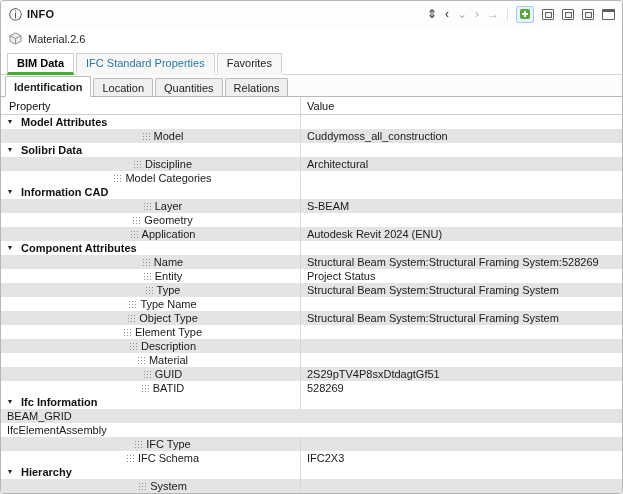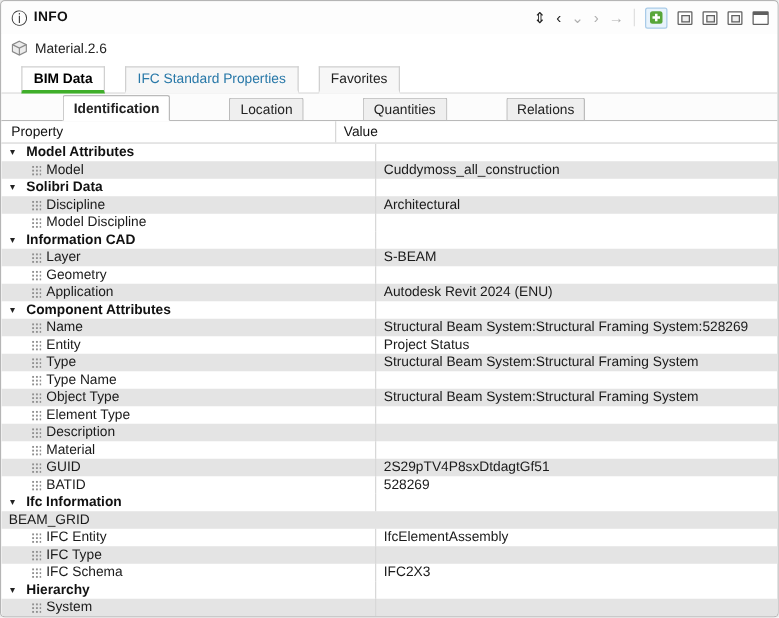--- a/index.html
+++ b/index.html
@@ -48,22 +48,22 @@
     height: 23px; flex: 0 0 23px;
     display: flex; align-items: center; gap: 6px;
     padding: 0 8px;
     background: #fff;
   }
   .selection-label { font-size: 11px; color: #222; }
 
   
   .main-tabs {
     height: 25px; flex: 0 0 25px;
-    display: flex; align-items: flex-end; gap: 16px;
-    padding: 0 0 0 16px;
+    display: flex; align-items: flex-end; gap: 2px;
+    padding: 0 0 0 6px;
     background: #fff;
     border-bottom: 1px solid #d6d6d6;
   }
   .main-tab {
     height: 22px; margin-bottom: -1px;
     padding: 0 9px;
     display: flex; align-items: center;
     font-size: 11px; color: #222;
     background: #f7f7f7;
     border: 1px solid #d0d0d0;
@@ -85,47 +85,47 @@
     border-bottom: 1px solid #b9b9b9;
   }
   .sub-tab {
     height: 19px; margin-right: 2px; margin-bottom: -1px;
     padding: 0 8px;
     display: flex; align-items: center;
     font-size: 11px; color: #222;
     background: #efefef;
     border: 1px solid #bbb; border-bottom: 1px solid #b9b9b9;
     border-radius: 2px 2px 0 0;
-    cursor: default; white-space: nowrap; margin-left: 45px;
+    cursor: default; white-space: nowrap;
   }
   .sub-tab.active {
     height: 21px; background: #fff; font-weight: 700;
     border-bottom: 1px solid #fff;
   }
 
   
   .table-header {
     height: 18px; flex: 0 0 18px;
     display: flex; align-items: stretch;
     font-size: 11px; color: #111;
     background: #fff;
     border-bottom: 1px solid #cfcfcf;
   }
   .table-header .hcell { display: flex; align-items: center; }
-  .hcell.prop { width: 268px; padding-left: 8px; border-right: 1px solid #d8d8d8; }
+  .hcell.prop { width: 300px; padding-left: 8px; border-right: 1px solid #d8d8d8; }
   .hcell.val  { flex: 1; padding-left: 6px; }
 
   .table-body { flex: 1; overflow: hidden; background: #fff; }
   .row { height: 14px; display: flex; align-items: stretch; font-size: 11px; }
   .row.shaded { background: var(--shaded, #e4e4e4); }
   .row .prop {
     width: 300px; display: flex; align-items: center; gap: 4px;
     padding-left: 7px; border-right: 1px solid #d8d8d8; overflow: hidden;
   }
-  .row.item .prop { padding-left: 24px; }
+  .row.item .prop { padding-left: 24px; justify-content: center; }
   .row .val { flex: 1; display: flex; align-items: center; padding-left: 6px; overflow: hidden; white-space: nowrap; }
   .row.group .prop-label { font-weight: 700; color: #111; }
   .tri { font-size: 8px; color: #222; width: 9px; line-height: 1; }
   .dot-grid {
     width: 8px; height: 9px; flex: 0 0 8px;
     background-image: radial-gradient(circle, #8f8f8f 34%, transparent 40%);
     background-size: 3px 3px;
   }
   .prop-label, .val { white-space: nowrap; }
 </style>
@@ -210,21 +210,21 @@
 
       <span class="dot-grid"></span>
       <span class="prop-label">Discipline</span>
     </div>
     <div class="val">Architectural</div>
   </div>
       <div class="row item">
     <div class="prop">
 
       <span class="dot-grid"></span>
-      <span class="prop-label">Model Discipline</span>
+      <span class="prop-label">Model Categories</span>
     </div>
     <div class="val"></div>
   </div>
       <div class="row group">
     <div class="prop">
       <span class="tri">▾</span>
 
       <span class="prop-label">Information CAD</span>
     </div>
     <div class="val"></div>
@@ -346,25 +346,20 @@
       <span class="tri">▾</span>
 
       <span class="prop-label">Ifc Information</span>
     </div>
     <div class="val"></div>
   </div>
       <div class="row item shaded">
     <div class="val">BEAM_GRID</div>
   </div>
       <div class="row item">
-    <div class="prop">
-
-      <span class="dot-grid"></span>
-      <span class="prop-label">IFC Entity</span>
-    </div>
     <div class="val">IfcElementAssembly</div>
   </div>
       <div class="row item shaded">
     <div class="prop">
 
       <span class="dot-grid"></span>
       <span class="prop-label">IFC Type</span>
     </div>
     <div class="val"></div>
   </div>

